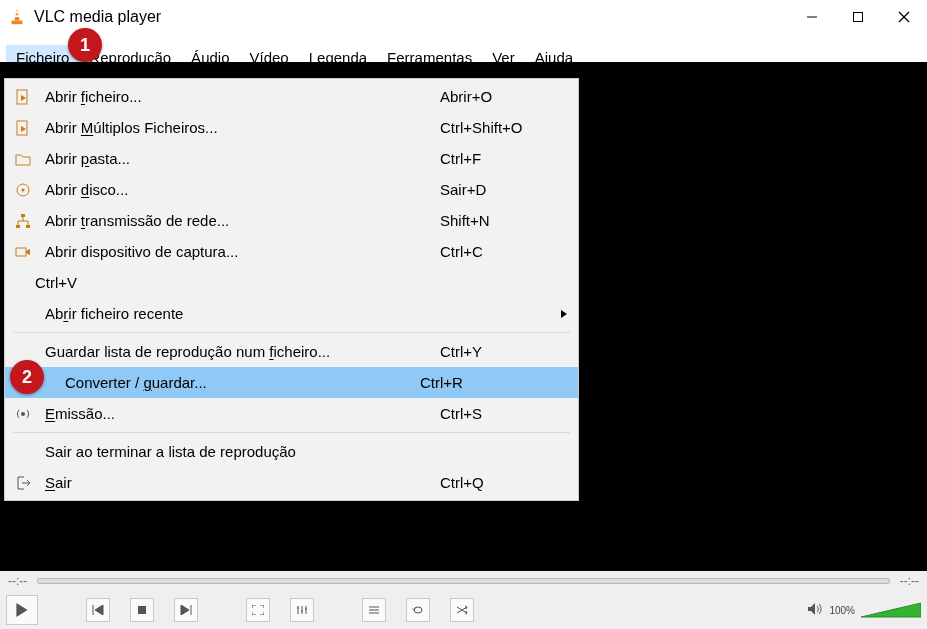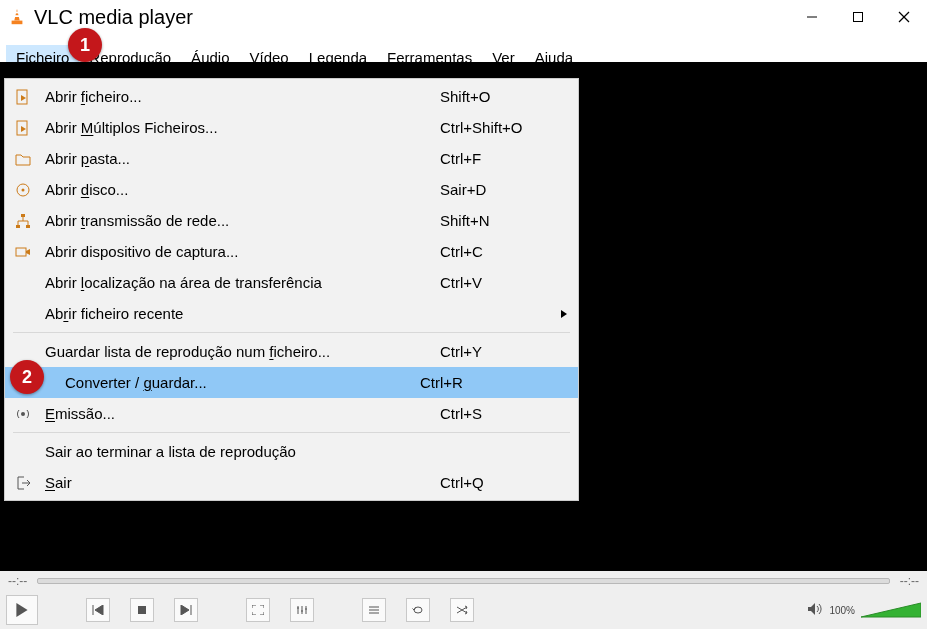--- a/index.html
+++ b/index.html
@@ -1,21 +1,21 @@
 <!DOCTYPE html>
 <html><head>
 <meta charset="utf-8">
 <style>
   * { margin:0; padding:0; box-sizing:border-box; font-family:"Segoe UI",Tahoma,sans-serif; }
   body { background:#fff; width:927px; height:629px; position:relative; overflow:hidden; }
 
   
   .titlebar { height:34px; display:flex; align-items:center; padding-left:8px; background:#fff; }
   .cone { width:18px; height:18px; margin-right:8px; }
-  .title-text { font-size:20px; color:#000; flex:1; }
+  .title-text { font-size:16px; color:#000; flex:1; }
   .winbtns { display:flex; }
   .winbtn { width:46px; height:34px; display:flex; align-items:center; justify-content:center; }
   .winbtn svg { width:12px; height:12px; }
 
   
   .menubar { height:28px; display:flex; align-items:center; padding:0 6px; background:#fff; font-size:15px; }
   .menubar .menuitem { padding:4px 10px; cursor:default;margin-top:18px; }
   .menubar .menuitem.open { background:#cde8ff; }
   .menubar .mn-acc { text-decoration:underline; text-underline-offset:2px; }
 
@@ -100,21 +100,21 @@
 
 <div class="dropdown" id="dropdown">
     <div class="dd-row">
       <span class="dd-icon">
         <svg width="16" height="16" viewBox="0 0 16 16">
           <rect x="2" y="1" width="10" height="14" fill="none" stroke="#cc7b19"></rect>
           <path d="M6 6l5 3-5 3z" fill="#cc7b19"></path>
         </svg>
       </span>
       <span class="dd-label">Abrir <span class="mn-acc2">f</span>icheiro...</span>
-      <span class="dd-short">Shift+O</span>
+      <span class="dd-short">Abrir+O</span>
       <span class="dd-sub"></span>
     </div>
     <div class="dd-row">
       <span class="dd-icon">
         <svg width="16" height="16" viewBox="0 0 16 16">
           <rect x="2" y="1" width="10" height="14" fill="none" stroke="#cc7b19"></rect>
           <path d="M6 6l5 3-5 3z" fill="#cc7b19"></path>
         </svg>
       </span>
       <span class="dd-label">Abrir <span class="mn-acc2">M</span>últiplos Ficheiros...</span>
@@ -161,21 +161,20 @@
           <rect x="1" y="4" width="10" height="8" fill="none" stroke="#cc7b19"></rect>
           <path d="M11 7l4-2v6l-4-2z" fill="#cc7b19"></path>
         </svg>
       </span>
       <span class="dd-label">Abrir dispositivo de captura...</span>
       <span class="dd-short">Ctrl+C</span>
       <span class="dd-sub"></span>
     </div>
     <div class="dd-row">
       <span class="dd-icon"></span>
-      <span class="dd-label">Abrir <span class="mn-acc2">l</span>ocalização na área de transferência</span>
       <span class="dd-short">Ctrl+V</span>
       <span class="dd-sub"></span>
     </div>
     <div class="dd-row">
       <span class="dd-icon"></span>
       <span class="dd-label">Ab<span class="mn-acc2">r</span>ir ficheiro recente</span>
       <span class="dd-short"></span>
       <span class="dd-sub">
         <svg viewBox="0 0 8 8">
           <path d="M1 0 L7 4 L1 8 Z" fill="#000"></path>

